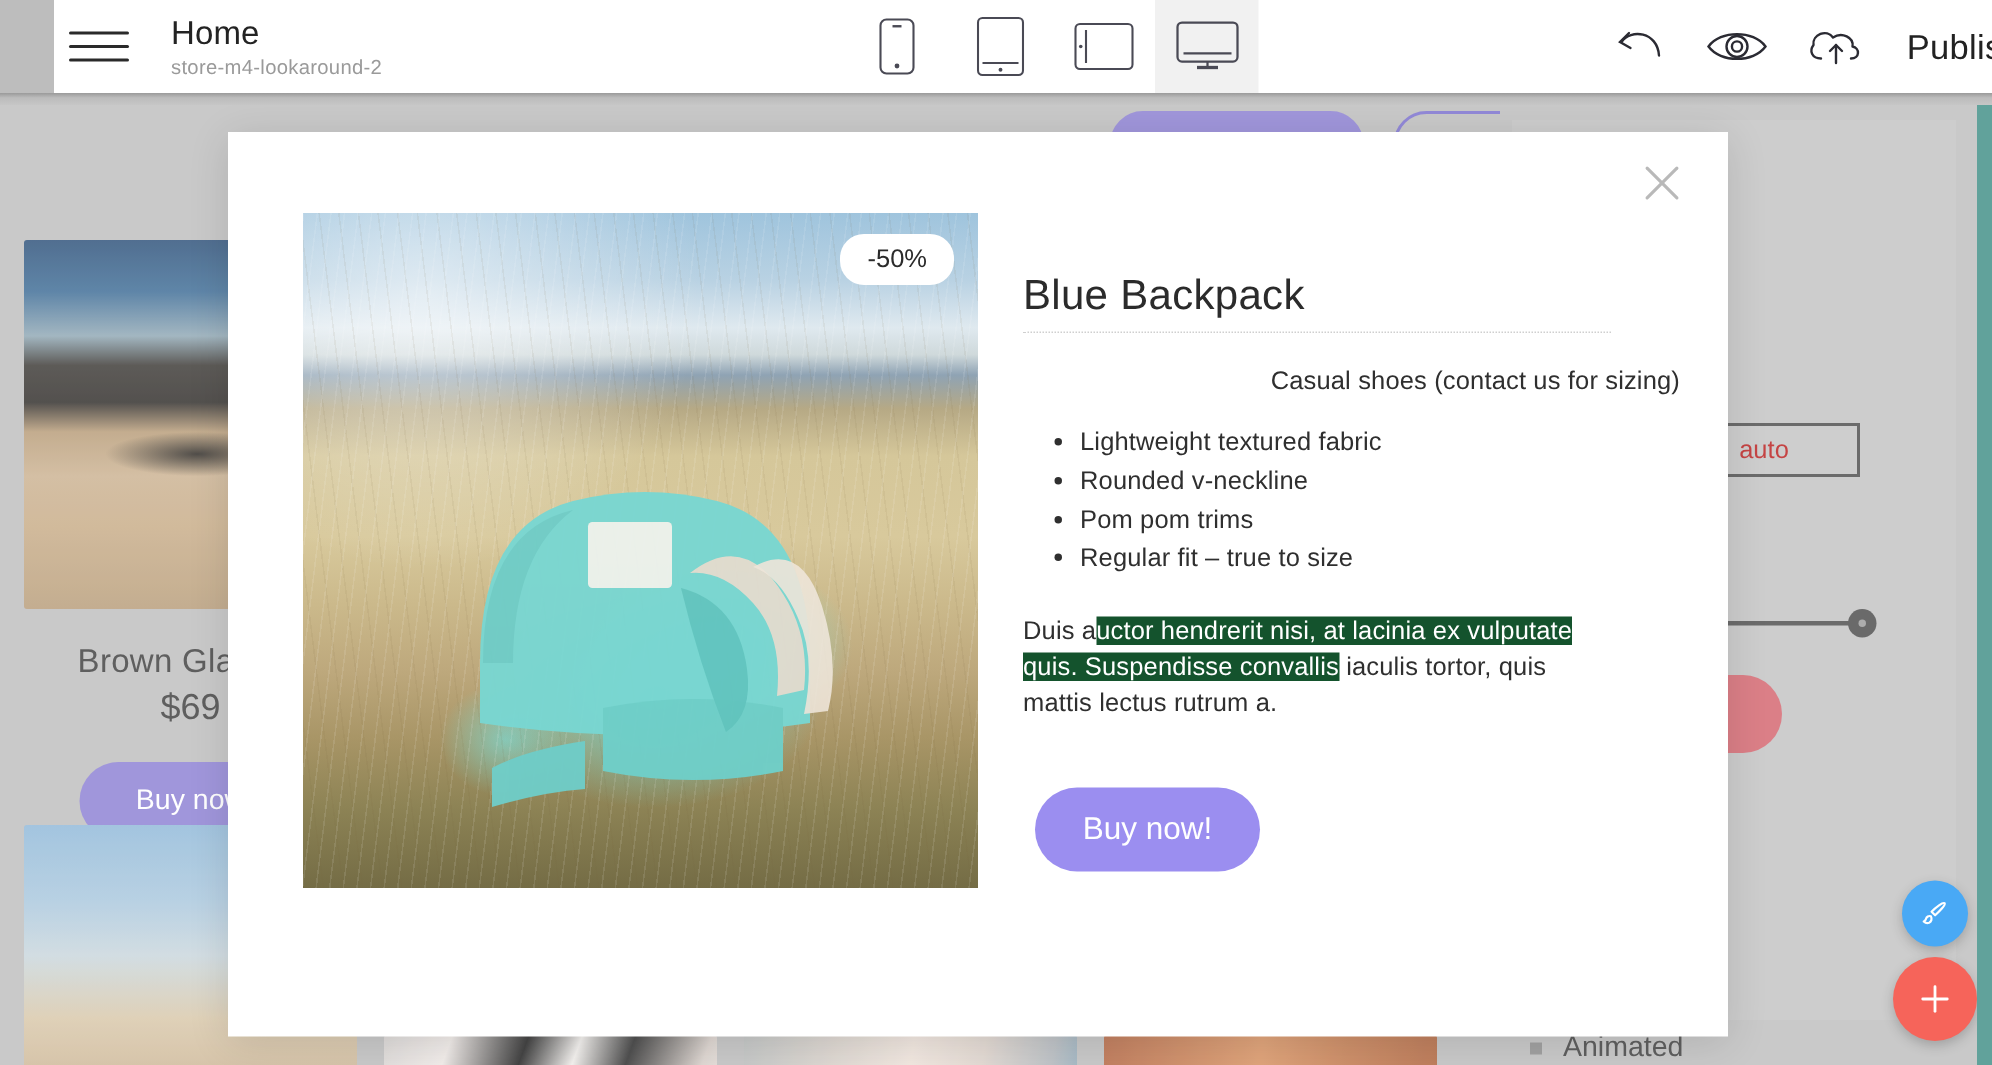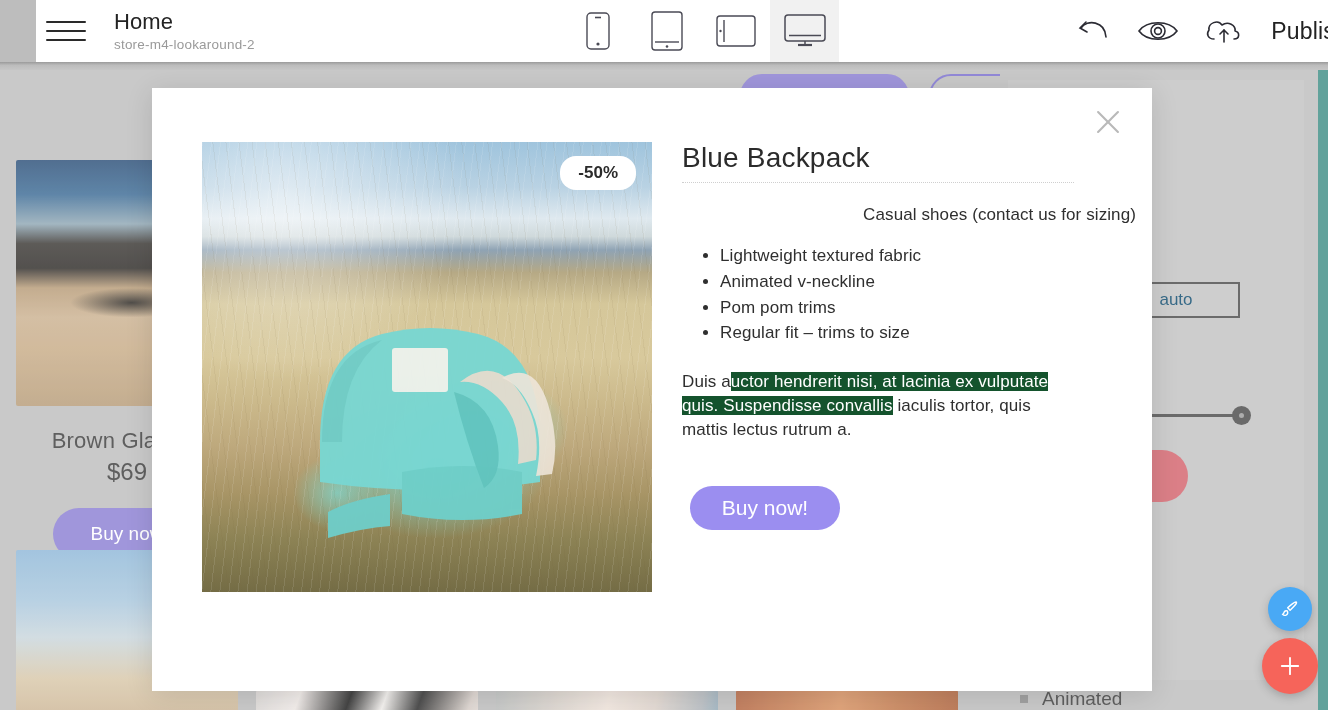--- a/index.html
+++ b/index.html
@@ -100,21 +100,21 @@
   .right-panel {
     position: absolute; top: 0; right: 10px; width: 318px; height: 640px;
     background: #bdbdbd;
   }
   .panel-card {
     position: absolute; top: 10px; left: 8px; width: 296px; height: 600px;
     background: #c2c2c2;
   }
   .select-auto {
     position: absolute; top: 212px; left: 112px; width: 128px; height: 36px;
-    border: 2px solid #4b4b4b; background: #c4c4c4; color: #0c4a6e;
+    border: 2px solid #4b4b4b; background: #c4c4c4; color: #b91c1c;
     font-size: 17px; display: flex; align-items: center; justify-content: center;
     cursor: pointer;
   }
   .slider-wrap {
     position: absolute; top: 336px; left: 60px; width: 200px; height: 20px;
   }
   .slider-track {
     position: absolute; top: 8px; left: 0; width: 182px; height: 3px; background: #4b4b4b;
   }
   .slider-knob {
@@ -152,21 +152,21 @@
   .modal {
     position: absolute; left: 152px; top: 88px; width: 1000px; height: 603px;
     background: #ffffff; z-index: 50; box-shadow: 0 4px 26px rgba(0,0,0,.12);
   }
   .modal-close {
     position: absolute; right: 22px; top: 12px; width: 44px; height: 44px;
     display: flex; align-items: center; justify-content: center; cursor: pointer;
   }
   .modal-body { display: flex; padding: 54px 0 0 50px; }
 
-  .media { position: relative; width: 450px; height: 450px; flex: 0 0 450px; font-weight: bold; }
+  .media { position: relative; width: 450px; height: 450px; flex: 0 0 450px; }
   .media-img {
     position: absolute; inset: 0;
     background-image:
       radial-gradient(ellipse 40% 26% at 52% 72%, rgba(110,215,210,.92) 0%, rgba(110,215,210,.0) 62%),
       radial-gradient(ellipse 30% 20% at 62% 64%, rgba(124,226,220,.85) 0%, rgba(124,226,220,0) 65%),
       radial-gradient(ellipse 14% 12% at 30% 78%, rgba(122,220,215,.7) 0%, rgba(122,220,215,0) 70%),
       radial-gradient(circle at 18% 12%, rgba(255,255,255,.55) 0%, rgba(255,255,255,0) 34%),
       linear-gradient(to bottom,
         #9fc4dd 0%, #b9d2e3 10%, #dfe9ef 17%, #cfd9db 21%,
         #8fa3b4 24%, #b6a985 29%, #d5c79a 36%,
@@ -181,40 +181,40 @@
       repeating-linear-gradient(97deg, rgba(255,255,255,.14) 0 1px, rgba(255,255,255,0) 1px 9px),
       repeating-linear-gradient(83deg, rgba(120,100,60,.10) 0 1px, rgba(120,100,60,0) 1px 13px);
     opacity: .75;
   }
   .badge {
     position: absolute; top: 14px; right: 16px;
     background: #ffffff; color: #2b2b2b; font-size: 17px;
     padding: 7px 18px; border-radius: 16px; z-index: 3;
   }
 
-  .details { padding-left: 30px; padding-right: 16px; flex: 1; }
+  .details { padding-left: 30px; padding-right: 32px; flex: 1; margin-top: 39px; }
   .prod-title { font-size: 28px; color: #2b2b2b; font-weight: 400; letter-spacing: .2px; }
   .price-row { margin-top: 11px; display: flex; align-items: baseline; }
   .price-now { font-size: 28px; color: #2b2b2b; }
   .price-old { font-size: 18px; color: #9a9a9a; text-decoration: line-through; }
   .dotted-div {
     margin-top: 8px; border-top: 1px dotted #cfcfcf; height: 0; width: 392px;
   }
   .desc-lead { margin-top: 22px; font-size: 17px; color: #2f2f2f; letter-spacing: .1px; text-align: right; }
   .feat-list { margin-top: 18px; padding-left: 38px; }
   .feat-list li { font-size: 17px; color: #2f2f2f; line-height: 1.52; letter-spacing: .1px; }
   .para {
     margin-top: 24px; font-size: 17px; color: #2f2f2f; line-height: 1.40;
     max-width: 392px; letter-spacing: .1px;
   }
   .sel { background: #14532d; color: #ffffff; }
   .pcode { margin-top: 26px; font-size: 17px; color: #2f2f2f; }
   .pcode b { font-weight: 700; color: #1f1f1f; }
   .buy-now {
-    margin-top: 44px; margin-left: 8px; width: 150px; height: 44px; border-radius: 28px;
+    margin-top: 44px; margin-left: 8px; width: 150px; height: 56px; border-radius: 28px;
     background: #9b8ef0; color: #ffffff; font-size: 21px;
     display: flex; align-items: center; justify-content: center; cursor: pointer;
   }
 </style>
 </head>
 <body>
 
 <div id="app">
 
   <div class="canvas">
@@ -317,23 +317,23 @@
 
       <div class="details">
         <div class="prod-title">Blue Backpack</div>
 
         <div class="dotted-div"></div>
 
         <div class="desc-lead">Casual shoes (contact us for sizing)</div>
 
         <ul class="feat-list">
           <li>Lightweight textured fabric</li>
-          <li>Animated v-neckline</li>
+          <li>Rounded v-neckline</li>
           <li>Pom pom trims</li>
-          <li>Regular fit – trims to size</li>
+          <li>Regular fit – true to size</li>
         </ul>
 
         <p class="para"><span>Duis a</span><span class="sel">uctor hendrerit nisi, at lacinia ex vulputate quis. Suspendisse convallis</span><span> iaculis tortor, quis mattis lectus rutrum a.</span></p>
 
 
         <div class="buy-now">Buy now!</div>
       </div>
     </div>
   </div>
 

